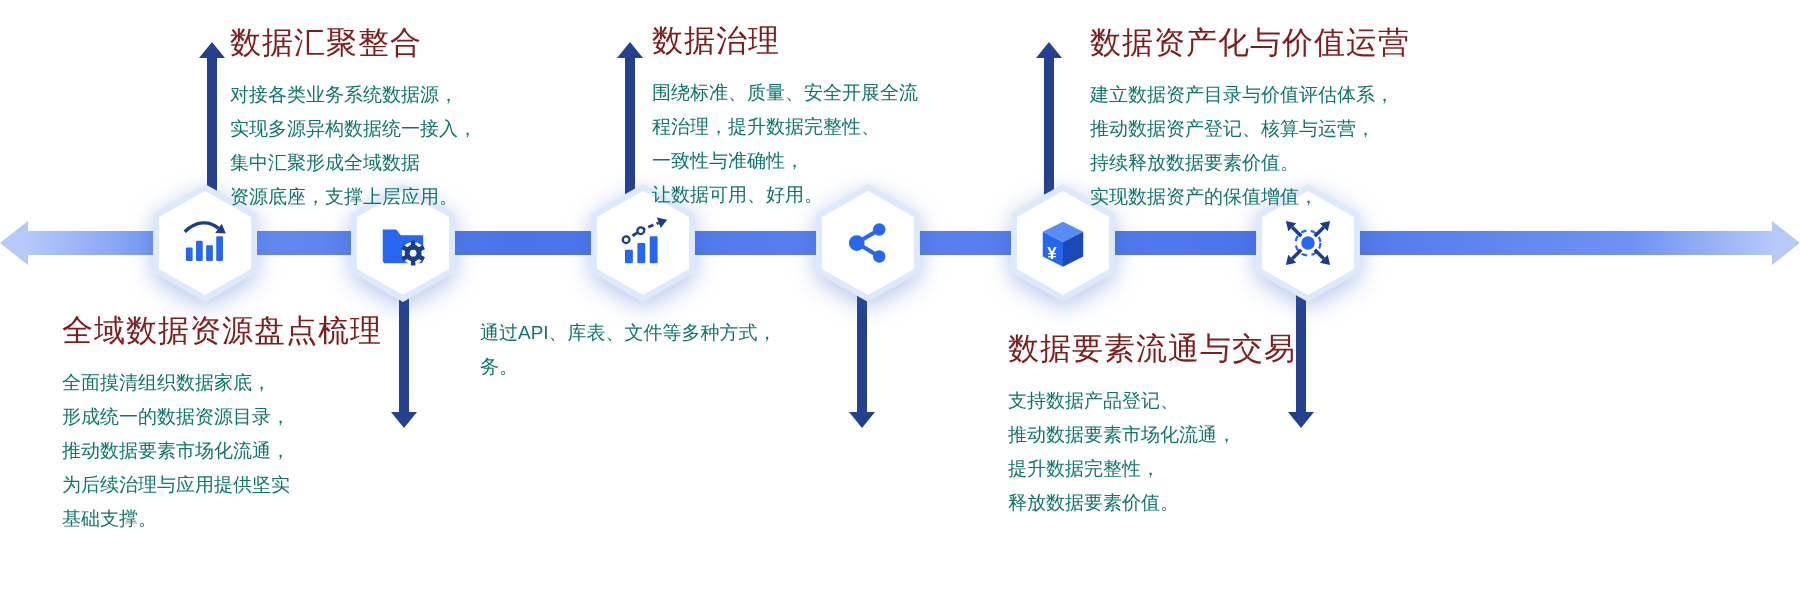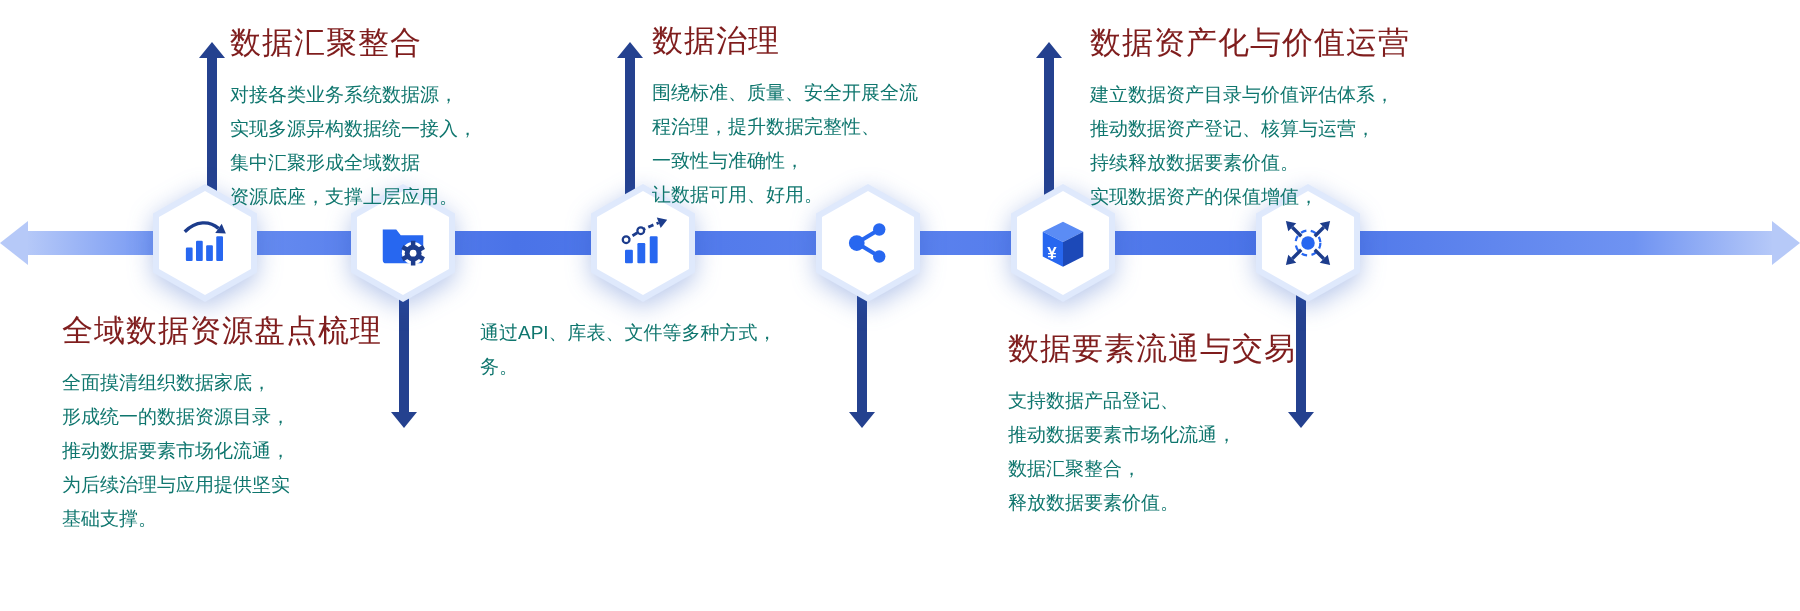--- a/index.html
+++ b/index.html
@@ -197,17 +197,17 @@
 
   <div class="block" style="left:480px;top:316px">
     <div class="line">通过API、库表、文件等多种方式，</div>
     <div class="line">务。</div>
   </div>
 
   <div class="block" style="left:1008px;top:328px">
     <h3>数据要素流通与交易</h3>
     <div class="line">支持数据产品登记、</div>
     <div class="line">推动数据要素市场化流通，</div>
-    <div class="line">数据汇聚整合，</div>
+    <div class="line">提升数据完整性，</div>
     <div class="line">释放数据要素价值。</div>
   </div>
 
 </div>
 
 </body></html>

